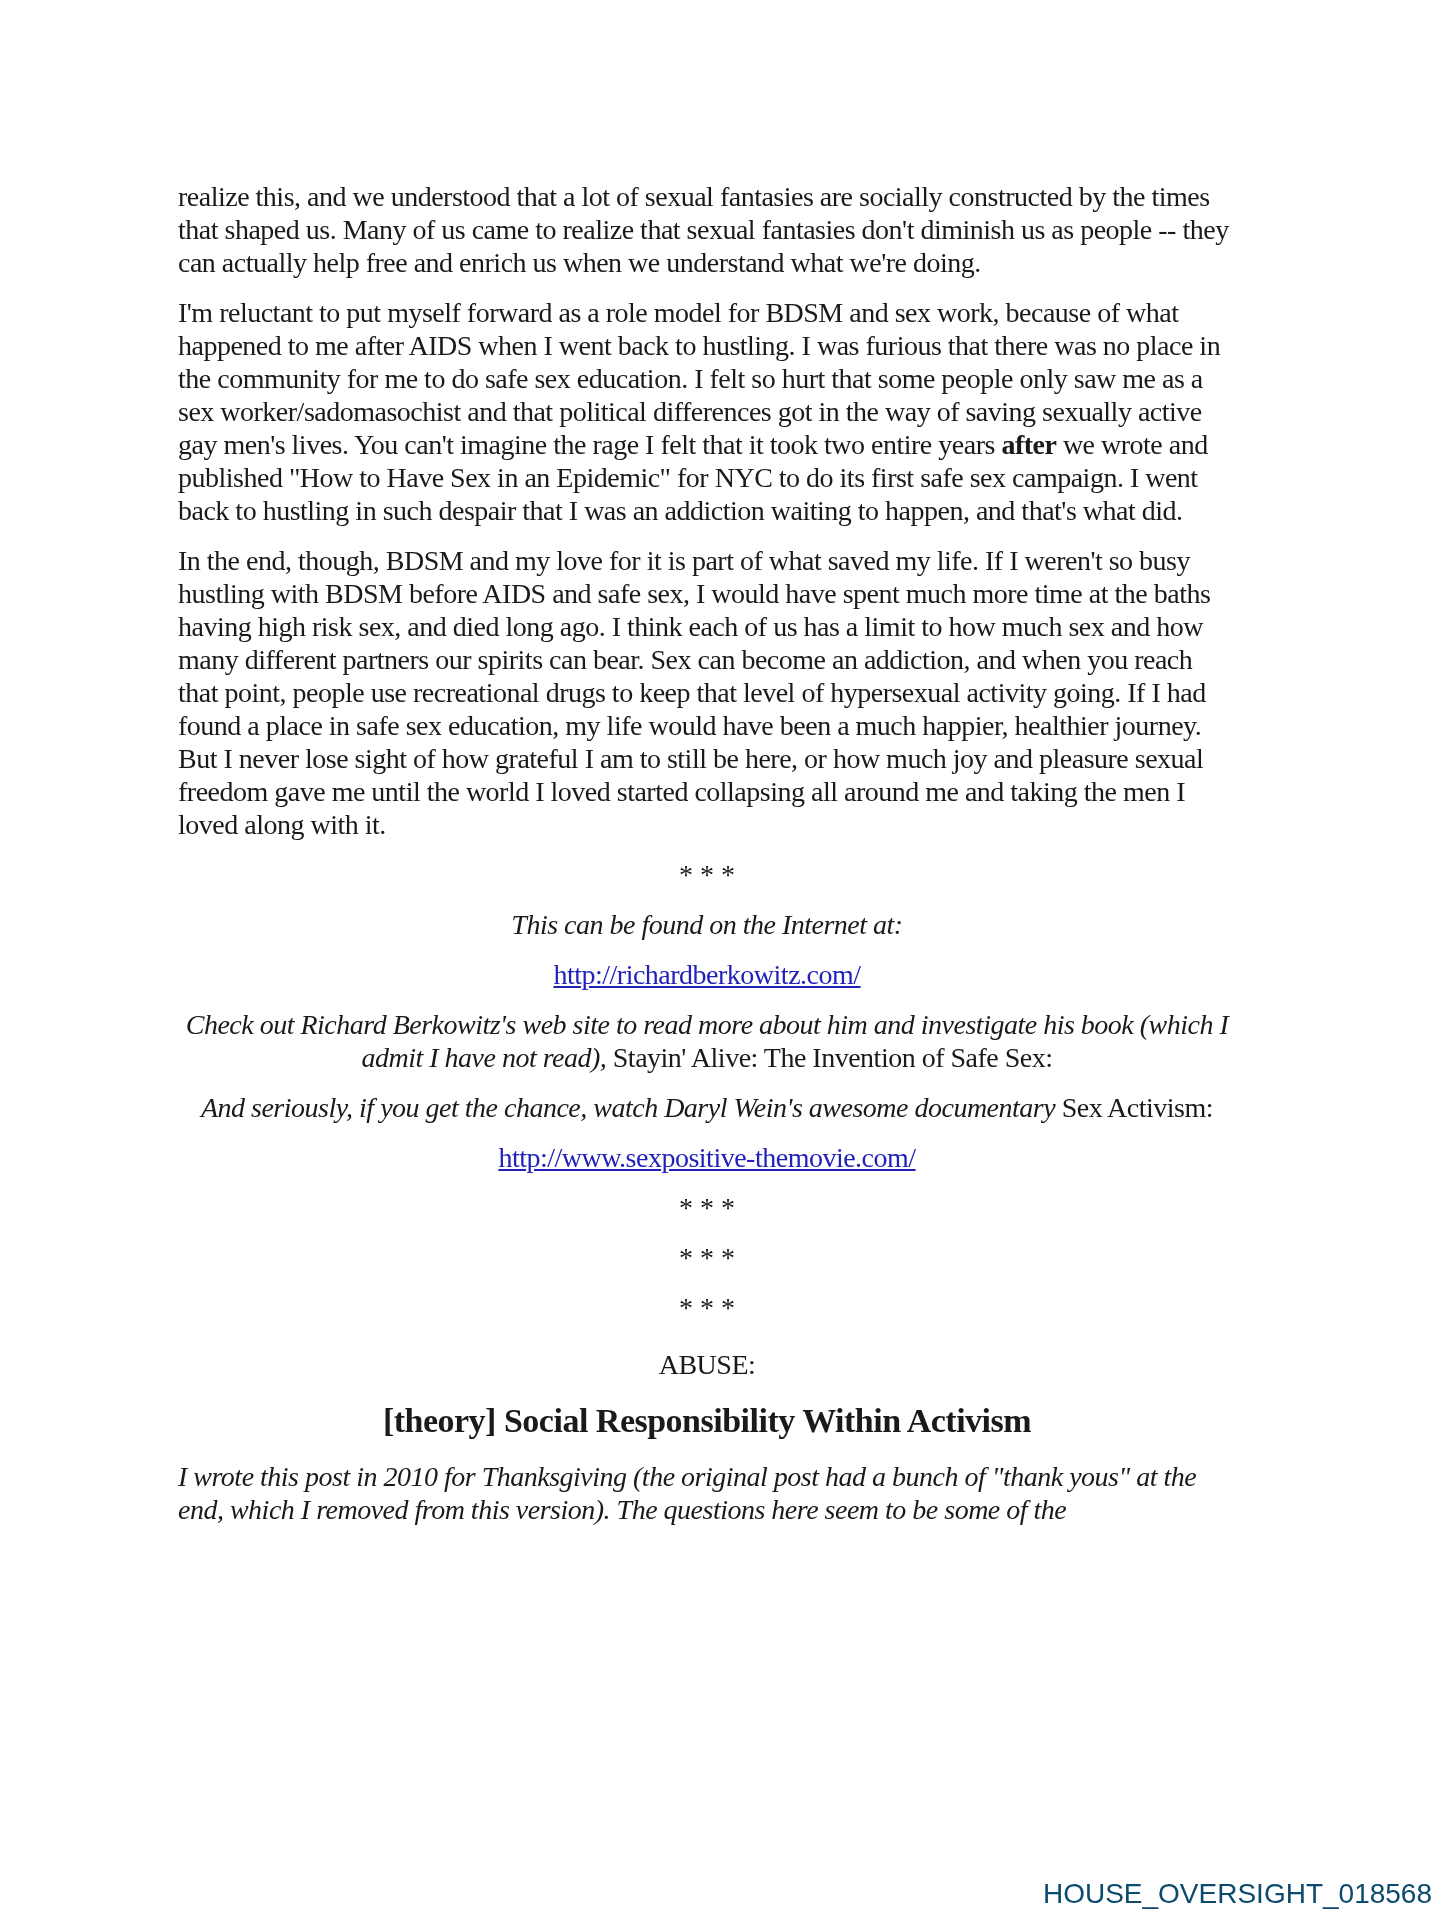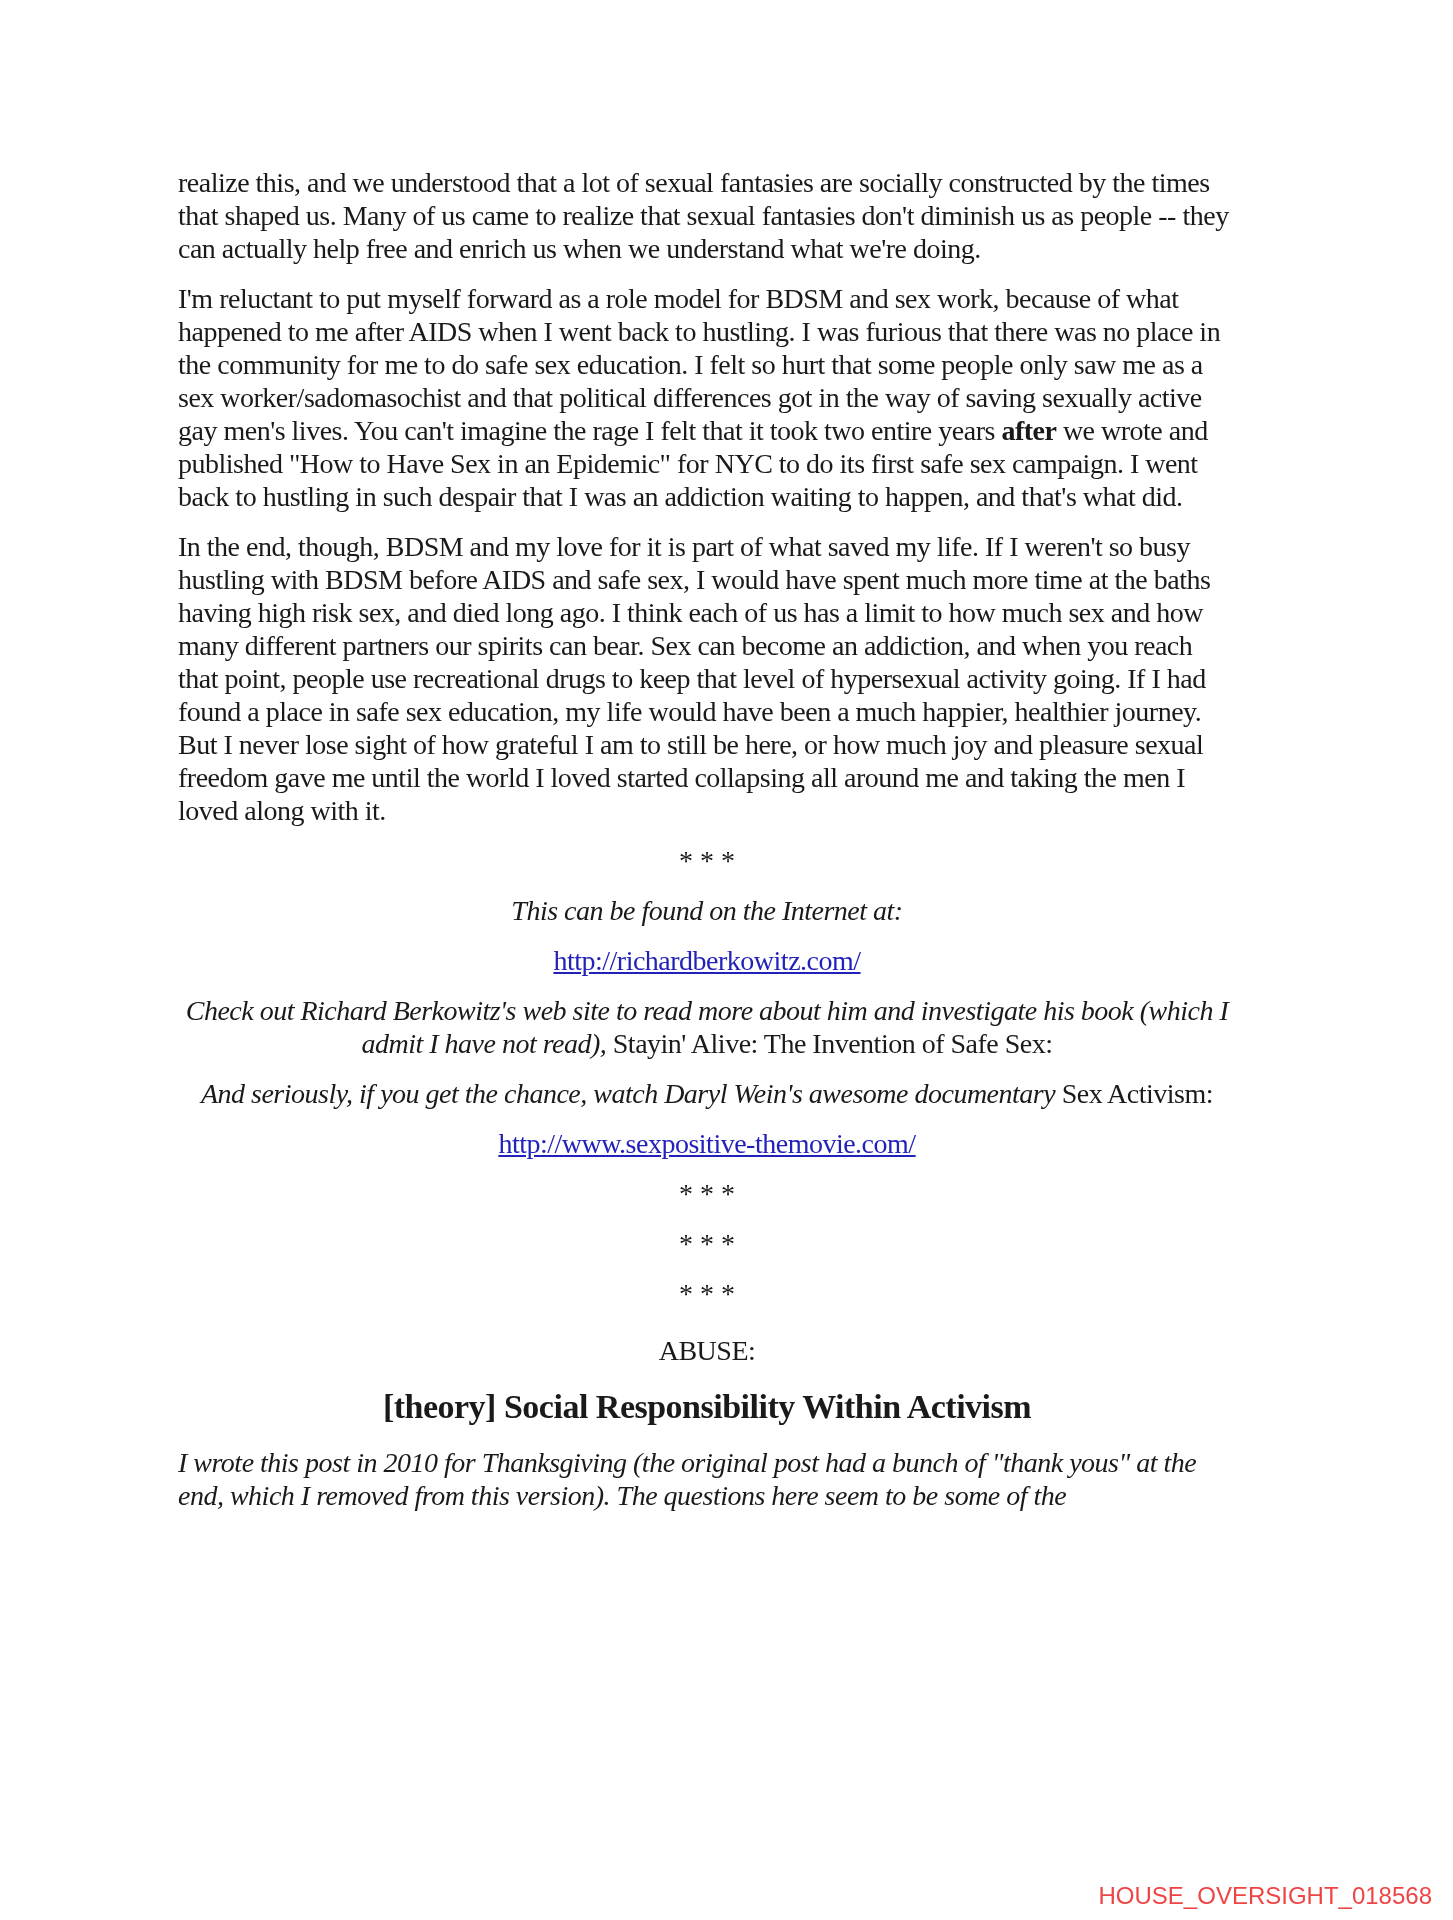--- a/index.html
+++ b/index.html
@@ -16,44 +16,44 @@
     background: #ffffff;
   }
   .content {
     position: absolute;
     left: 178px; top: 164px;
     width: 1058px;
     font-size: 28px;
     line-height: 33px;
     letter-spacing: -0.5px;
   }
-  .para { margin: 2px 0 17px 0; text-align: left; }
+  .para { margin: 16px 0 17px 0; text-align: left; }
   .center { text-align: center; }
   .italic { font-style: italic; }
   .stars { letter-spacing: 0; }
   .doclink {
     color: #2222bb;
     text-decoration: underline;
     cursor: pointer;
   }
   .abuse { margin-top: 24px; }
   .heading {
     font-size: 34px;
     line-height: 40px;
     font-weight: bold;
     letter-spacing: -0.5px;
     margin: 20px 0 19px 0;
   }
   .bates {
     position: absolute;
     right: 21px; bottom: 10px;
     font-family: "Liberation Sans", "DejaVu Sans", sans-serif;
-    font-size: 24px;
+    font-size: 28px;
     letter-spacing: 0;
-    color: #ef4444;
+    color: #0c4a6e;
   }
 </style>
 </head>
 <body>
 
 <div class="page">
   <div class="content">
 
     <p class="para">realize this, and we understood that a lot of sexual fantasies are socially constructed by the times that shaped us. Many of us came to realize that sexual fantasies don't diminish us as people -- they can actually help free and enrich us when we understand what we're doing.</p>
 

